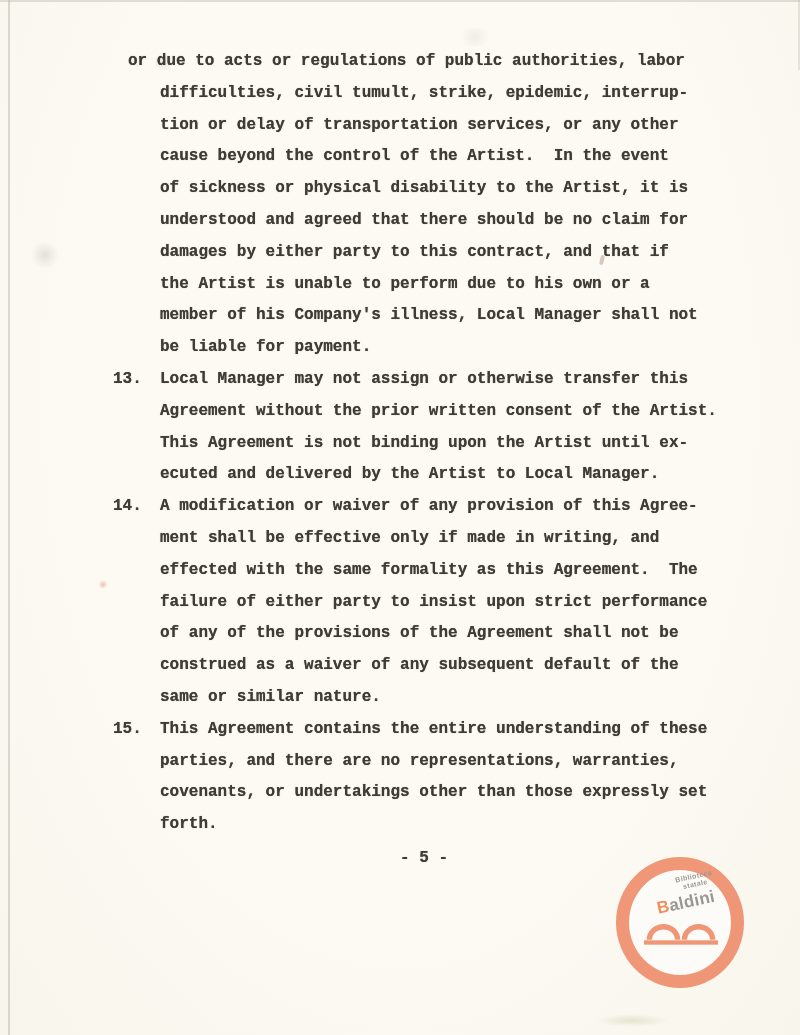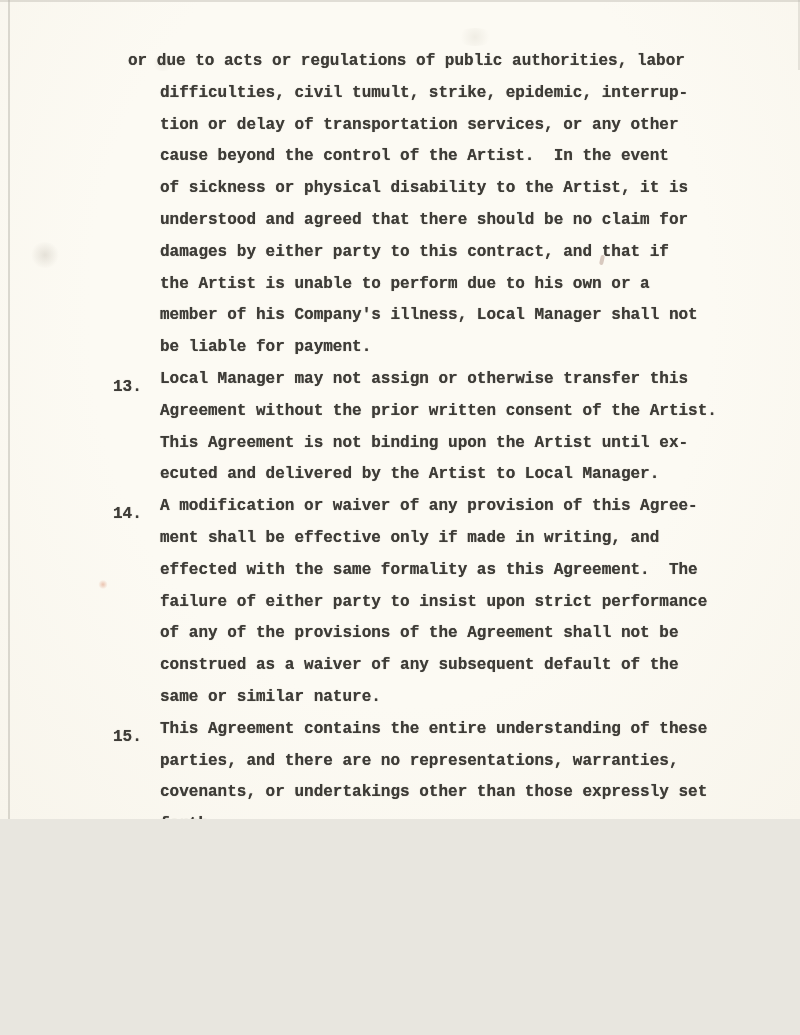--- a/index.html
+++ b/index.html
@@ -1,39 +1,39 @@
 <!DOCTYPE html>
 <html style="--ring-color: #ef9170; --stamp-gray: #94928f; --ink: #3e3c37;"><head>
 <meta charset="utf-8">
 <style>
   html,body{margin:0;padding:0;background:#e8e6df;}
   .page{
     position:relative;
-    width:800px;height:819px;
+    width:800px;height:1035px;
     margin:0 auto;
     background:radial-gradient(ellipse at 50% 38%, #fcfaf3 55%, #f8f5ec 100%);
     overflow:hidden;
     font-family:"Liberation Mono", monospace;
   }
   
   .edge-left{position:absolute;left:8px;top:0;width:2px;height:1035px;background:rgba(165,162,152,0.38);}
   .edge-top{position:absolute;left:0;top:0;width:800px;height:2px;background:rgba(190,187,178,0.45);}
   .edge-right{position:absolute;right:0;top:0;width:2px;height:70px;background:rgba(190,187,178,0.35);}
 
   
   .content{
     position:absolute;left:160px;top:46px;
     font-size:16px;font-weight:700;line-height:31.8px;
     color:var(--ink,#3e3c37);
     white-space:pre;
     text-shadow:0 0 0.7px rgba(52,50,45,0.8);
     filter:blur(0.22px);
   }
   .para{position:relative;}
-  .num{position:absolute;left:-47px;top:8px;}
+  .num{position:absolute;left:-47px;top:0;}
   .line.outdent{margin-left:-32px;}
 
   .page-number{
     position:absolute;left:400px;top:849px;
     font-size:16px;font-weight:700;color:var(--ink,#3e3c37);
     white-space:pre;text-shadow:0 0 0.7px rgba(52,50,45,0.8);
     filter:blur(0.22px);
   }
 
   

